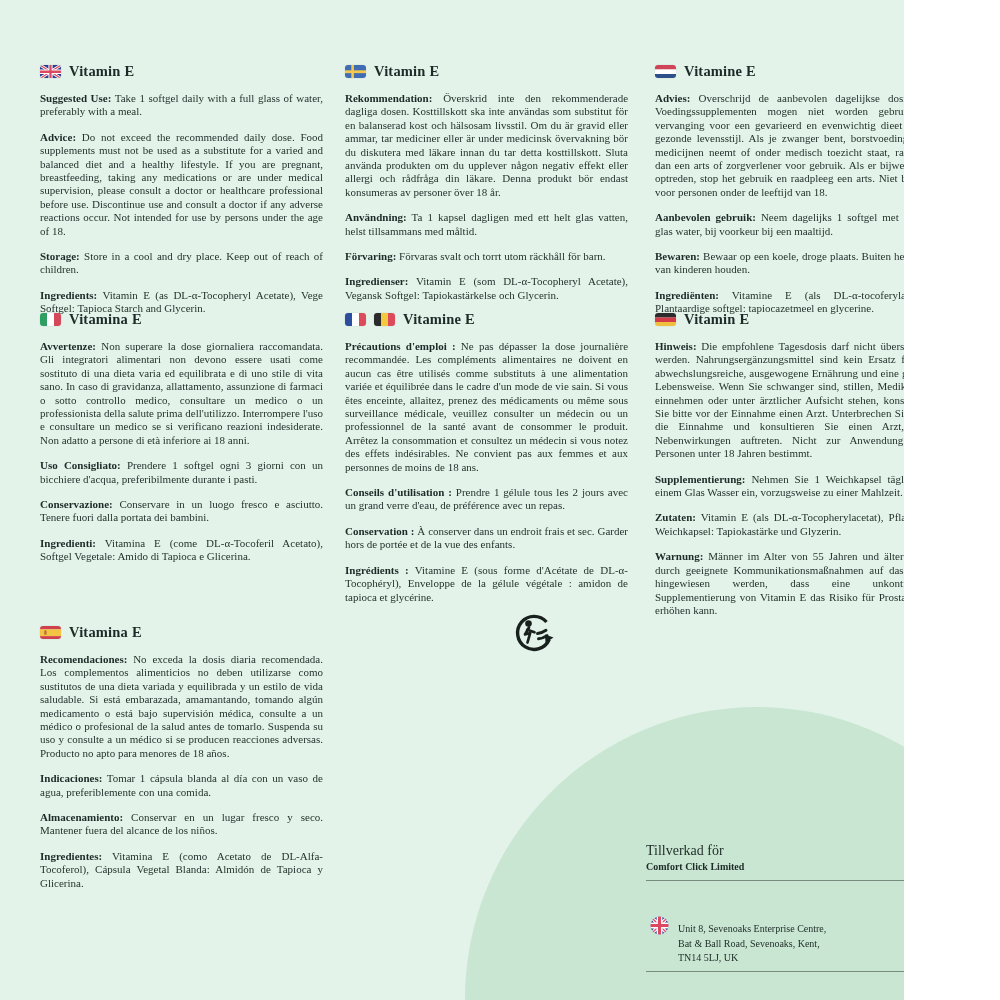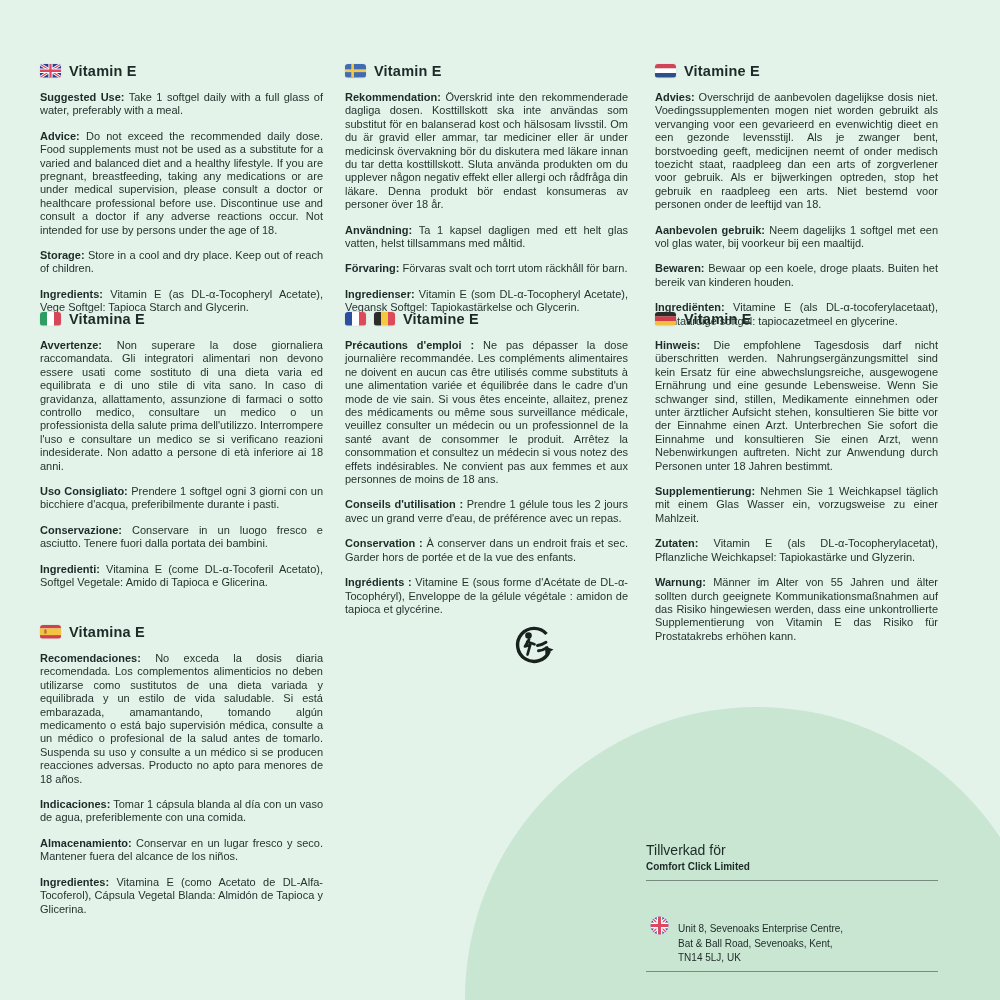--- a/index.html
+++ b/index.html
@@ -1,19 +1,19 @@
 <!DOCTYPE html>
 <html><head>
 <meta charset="utf-8">
 <style>
   html,body { margin:0; padding:0; }
   .page {
-    position:relative; width:1000px; height:1000px;
+    position:relative; width:904px; height:1000px;
     background:#e3f3e9; overflow:hidden;
-    font-family:Liberation Sans, sans-serif;
+    font-family:Liberation Serif, serif;
     color:#24312e;
   }
   .bg-circle {
     position:absolute; left:465px; top:707px;
     width:584px; height:584px; border-radius:50%;
     background:#c9e6d2;
   }
   .sec { position:absolute; width:283px; }
   .sec h2 {
     display:flex; align-items:center; gap:8px;

